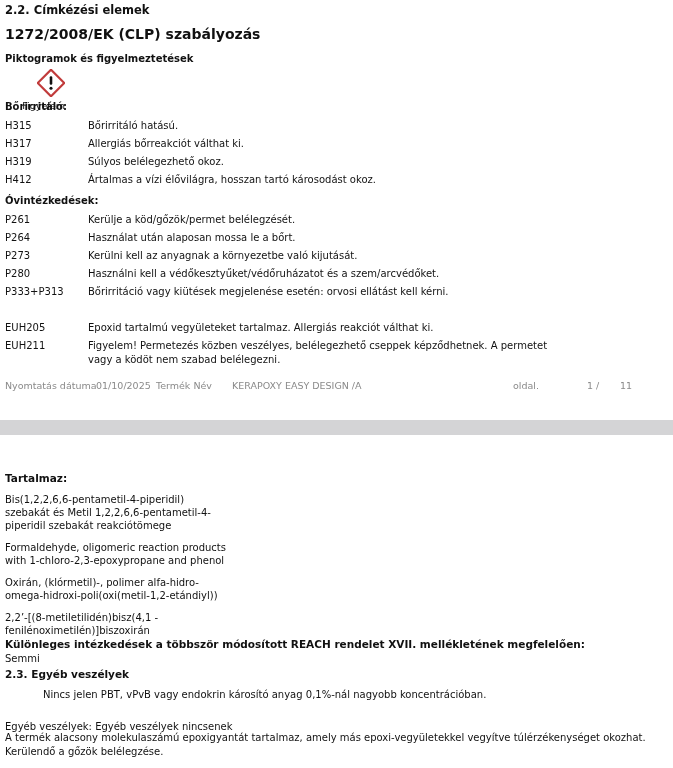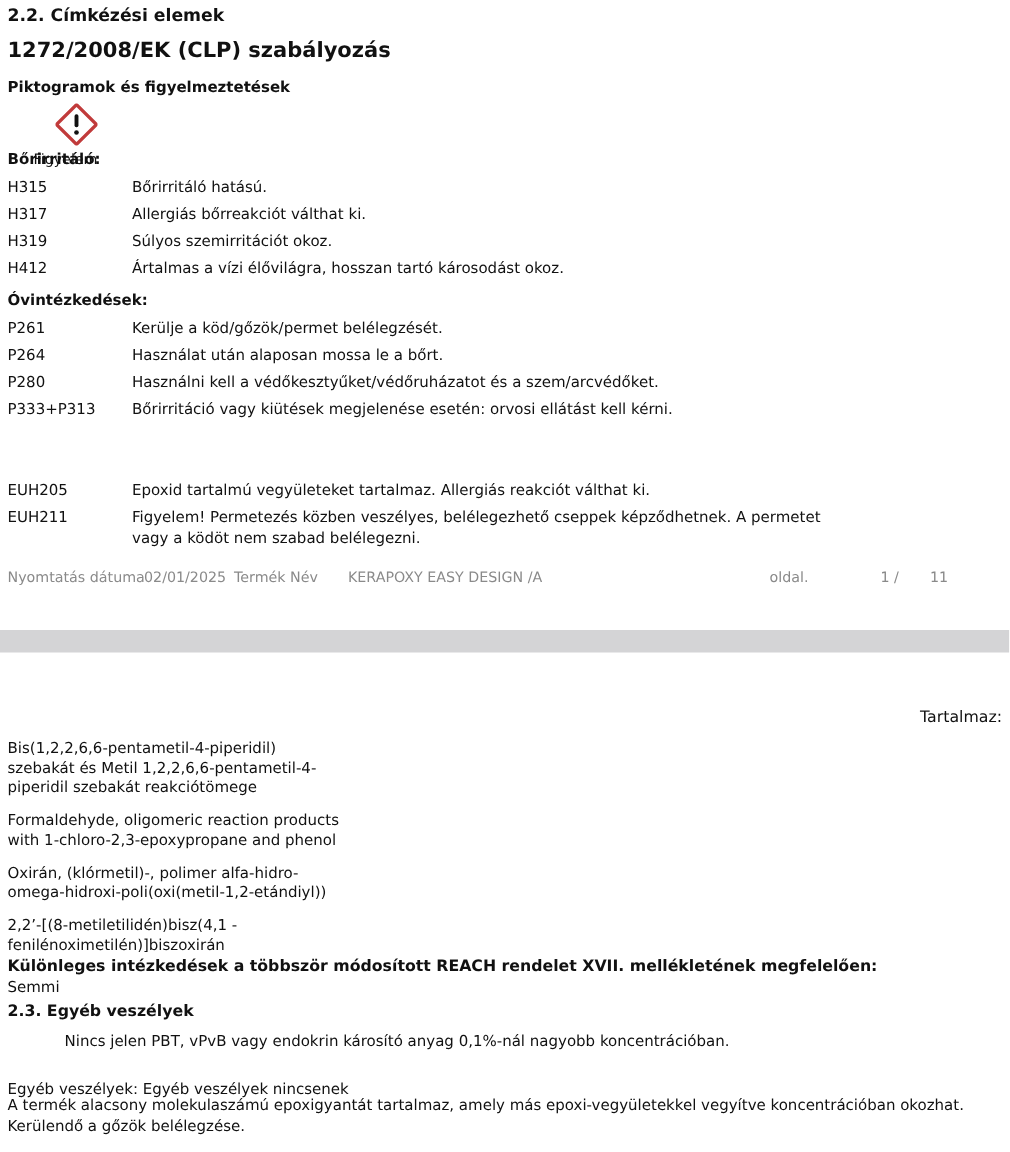--- a/index.html
+++ b/index.html
@@ -30,21 +30,21 @@
 
   
   .pfooter { position:absolute; top:380px; left:0; right:0; height:13px;
              color:#8a8a8a; font-size:9.5px; }
   .pfooter span { position:absolute; top:0; white-space:nowrap; }
 
   
   .page-divider { position:absolute; top:420px; left:0; right:0; height:15px; background:#d4d4d6; }
 
   
-  .contains-heading { font-size:10.5px; font-weight:normal;text-align:right; }
+  .contains-heading { font-size:10.5px; font-weight:bold; }
   .substance { margin-top:9px; line-height:13px; white-space:pre-line; max-width:300px; }
 
   
   .reach-heading { font-size:10.5px; font-weight:bold; line-height:14px; }
   .reach-value { margin-top:1px; line-height:14px; }
   .sec23-title { font-size:10.5px; font-weight:bold; margin-top:1px; line-height:14px; }
   .pbt-line   { position:absolute; top:688px; left:43px; line-height:13px; }
   .other-line { position:absolute; top:720px; left:5px; line-height:13px; }
   .epoxy-note { position:absolute; top:731px; left:5px; width:662px; line-height:14px; }
 </style>
@@ -72,37 +72,41 @@
     <div class="srow">
       <span class="code">H315</span>
       <span class="desc">Bőrirritáló hatású.</span>
     </div>
     <div class="srow">
       <span class="code">H317</span>
       <span class="desc">Allergiás bőrreakciót válthat ki.</span>
     </div>
     <div class="srow">
       <span class="code">H319</span>
-      <span class="desc">Súlyos szemirritációt okoz.</span>
+      <span class="desc">Súlyos belélegezhető okoz.</span>
     </div>
     <div class="srow">
       <span class="code">H412</span>
       <span class="desc">Ártalmas a vízi élővilágra, hosszan tartó károsodást okoz.</span>
     </div>
   </div>
 
   <div class="abs" style="top:195px;">
     <div class="sec-heading">Óvintézkedések:</div>
     <div class="srow">
       <span class="code">P261</span>
       <span class="desc">Kerülje a köd/gőzök/permet belélegzését.</span>
     </div>
     <div class="srow">
       <span class="code">P264</span>
       <span class="desc">Használat után alaposan mossa le a bőrt.</span>
+    </div>
+    <div class="srow">
+      <span class="code">P273</span>
+      <span class="desc">Kerülni kell az anyagnak a környezetbe való kijutását.</span>
     </div>
     <div class="srow">
       <span class="code">P280</span>
       <span class="desc">Használni kell a védőkesztyűket/védőruházatot és a szem/arcvédőket.</span>
     </div>
     <div class="srow">
       <span class="code">P333+P313</span>
       <span class="desc">Bőrirritáció vagy kiütések megjelenése esetén: orvosi ellátást kell kérni.</span>
     </div>
   </div>
@@ -113,21 +117,21 @@
       <span class="desc">Epoxid tartalmú vegyületeket tartalmaz. Allergiás reakciót válthat ki.</span>
     </div>
     <div class="srow">
       <span class="code">EUH211</span>
       <span class="desc">Figyelem! Permetezés közben veszélyes, belélegezhető cseppek képződhetnek. A permetet vagy a ködöt nem szabad belélegezni.</span>
     </div>
   </div>
 
   <div class="pfooter">
     <span style="left:5px">Nyomtatás dátuma</span>
-    <span style="left:96px">02/01/2025</span>
+    <span style="left:96px">01/10/2025</span>
     <span style="left:156px">Termék Név</span>
     <span style="left:232px">KERAPOXY EASY DESIGN /A</span>
     <span style="left:513px">oldal.</span>
     <span style="left:587px">1 /</span>
     <span style="left:620px">11</span>
   </div>
 
   <div class="page-divider"></div>
 
   <div class="abs" style="top:472px;">
@@ -144,15 +148,15 @@
   </div>
 
   <div class="abs" style="top:637px;">
     <div class="reach-heading">Különleges intézkedések a többször módosított REACH rendelet XVII. mellékletének megfelelően:</div>
     <div class="reach-value">Semmi</div>
     <div class="sec23-title">2.3. Egyéb veszélyek</div>
   </div>
 
   <div class="pbt-line">Nincs jelen PBT, vPvB vagy endokrin károsító anyag 0,1%-nál nagyobb koncentrációban.</div>
   <div class="other-line">Egyéb veszélyek: Egyéb veszélyek nincsenek</div>
-  <div class="epoxy-note">A termék alacsony molekulaszámú epoxigyantát tartalmaz, amely más epoxi-vegyületekkel vegyítve koncentrációban okozhat. Kerülendő a gőzök belélegzése.</div>
+  <div class="epoxy-note">A termék alacsony molekulaszámú epoxigyantát tartalmaz, amely más epoxi-vegyületekkel vegyítve túlérzékenységet okozhat. Kerülendő a gőzök belélegzése.</div>
 
 </div>
 
 </body></html>

